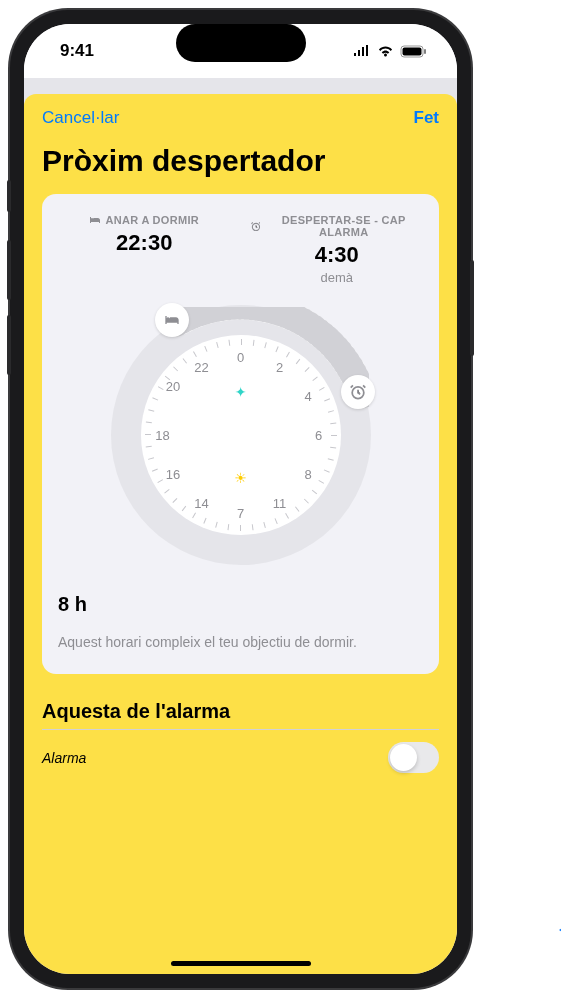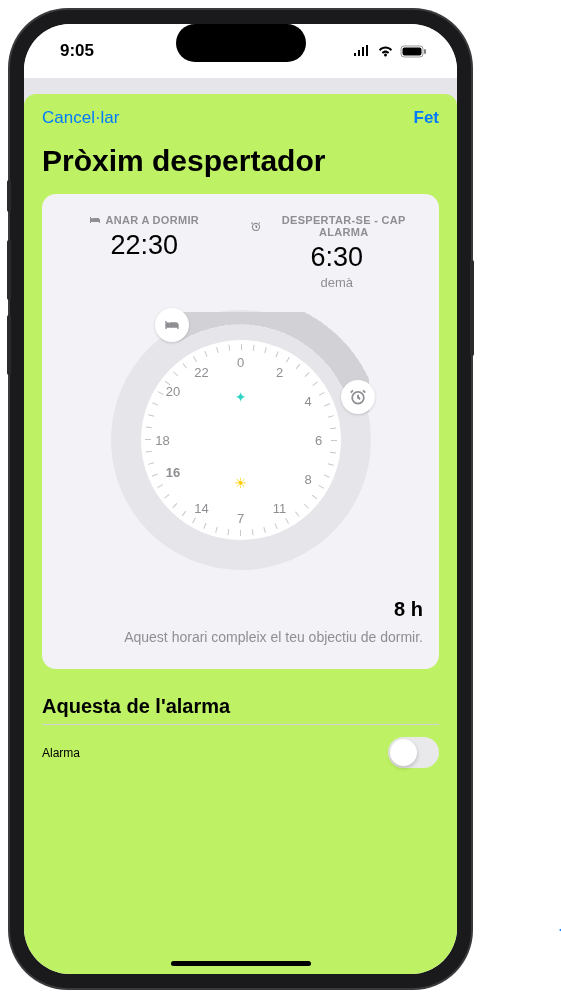--- a/index.html
+++ b/index.html
@@ -4,49 +4,49 @@
   <style>
     * { margin: 0; padding: 0; box-sizing: border-box; font-family: -apple-system, BlinkMacSystemFont, "Segoe UI", Helvetica, Arial, sans-serif; }
     body { background: #ffffff; display: flex; justify-content: flex-start; align-items: flex-start; padding: 10px; }
     .device-frame { width: 461px; height: 978px; background: #1a1a1c; border-radius: 58px; padding: 14px; position: relative; box-shadow: 0 0 0 2px #3a3a3c; }
     .screen { width: 100%; height: 100%; background: #f2f2f7; border-radius: 46px; overflow: hidden; position: relative; }
     .status-bar { height: 54px; display: flex; justify-content: space-between; align-items: center; padding: 0 30px 0 36px; background: #fff; }
     .status-time { font-size: 17px; font-weight: 600; color: #000; }
     .status-icons { display: flex; gap: 6px; align-items: center; }
     .notch { position: absolute; top: 14px; left: 50%; transform: translateX(-50%); width: 130px; height: 38px; background: #000; border-radius: 20px; z-index: 10; }
     .sheet-bg { position: absolute; top: 54px; left: 0; right: 0; height: 30px; background: #e5e5ea; }
-    .sheet { position: absolute; top: 70px; left: 0; right: 0; bottom: 0; background: #bef264; border-radius: 12px 12px 0 0; padding: 0 18px; overflow: hidden; }
+    .sheet { position: absolute; top: 70px; left: 0; right: 0; bottom: 0; background: #fde047; border-radius: 12px 12px 0 0; padding: 0 18px; overflow: hidden; }
     .nav-bar { display: flex; justify-content: space-between; align-items: center; padding: 14px 0 10px; }
     .nav-btn { font-size: 17px; color: #007aff; background: none; border: none; cursor: pointer; }
     .nav-btn.done { font-weight: 600; }
     .title { font-size: 30px; font-weight: 700; color: #000; padding: 6px 0 16px; }
     .card { background: #f2f2f7; border-radius: 14px; padding: 20px 16px 24px; }
     .times-row { display: flex; justify-content: space-around; gap: 20px; }
     .time-col { text-align: center; flex: 1; }
     .time-label { font-size: 11px; font-weight: 600; color: #8e8e93; letter-spacing: 0.3px; display: flex; align-items: center; justify-content: center; gap: 4px; }
-    .time-value { font-size: 27px; font-weight: 400; color: #000; margin-top: 4px; }
+    .time-value { font-size: 22px; font-weight: 700; color: #000; margin-top: 4px; }
     .time-sub { font-size: 13px; color: #8e8e93; margin-top: 2px; }
     .dial-wrap { display: flex; justify-content: center; margin-top: 20px; }
     .dial { width: 260px; height: 260px; position: relative; }
     .dial-outer { position: absolute; inset: 0; border-radius: 50%; background: #e5e5ea; }
     .dial-inner { position: absolute; inset: 30px; border-radius: 50%; background: #fff; display: flex; align-items: center; justify-content: center; }
     .dial-numbers { position: absolute; inset: 0; }
     .dial-num { position: absolute; font-size: 13px; font-weight: 500; color: #8e8e93; transform: translate(-50%, -50%); }
     .arc { position: absolute; inset: 2px; }
     .arc-handle { position: absolute; width: 34px; height: 34px; background: #fff; border-radius: 50%; display: flex; align-items: center; justify-content: center; box-shadow: 0 1px 3px rgba(0,0,0,0.15); }
     .arc-handle svg { width: 16px; height: 16px; }
     .tick { position: absolute; width: 1px; height: 6px; background: #c7c7cc; left: 50%; top: 4px; transform-origin: 0 96px; }
     .sparkle { position: absolute; top: 49px; left: 50%; transform: translateX(-50%); color: #30d5c8; font-size: 14px; }
     .sun { position: absolute; bottom: 49px; left: 50%; transform: translateX(-50%); color: #ffcc00; font-size: 14px; }
-    .summary { text-align: right; margin-top: 28px; }
+    .summary { text-align: left; margin-top: 28px; }
     .summary-hours { font-size: 20px; font-weight: 700; color: #000; }
-    .summary-text { font-size: 14px; color: #8e8e93; margin-top: 8px; }
+    .summary-text { font-size: 14px; color: #8e8e93; margin-top: 18px; }
     .section-h { font-size: 20px; font-weight: 700; color: #000; margin-top: 26px; margin-bottom: 6px; }
     .row { display: flex; justify-content: space-between; align-items: center; padding: 12px 0; border-top: 0.5px solid #d1d1d6; }
-    .row-label { font-size: 12px; color: #000; }
+    .row-label { font-size: 14px; color: #000; font-style: italic; }
     .toggle { width: 51px; height: 31px; background: #e9e9eb; border-radius: 16px; position: relative; cursor: pointer; }
     .toggle-knob { position: absolute; width: 27px; height: 27px; background: #fff; border-radius: 50%; top: 2px; left: 2px; box-shadow: 0 2px 4px rgba(0,0,0,0.2); }
     .home-ind { position: absolute; bottom: 8px; left: 50%; transform: translateX(-50%); width: 140px; height: 5px; background: #000; border-radius: 3px; }
     .callout-arrow { position: absolute; right: -68px; top: 910px; }
     .side-btn { position: absolute; background: #2a2a2c; border-radius: 2px; }
     .side-l1 { left: -3px; top: 170px; width: 4px; height: 32px; }
     .side-l2 { left: -3px; top: 230px; width: 4px; height: 60px; }
     .side-l3 { left: -3px; top: 305px; width: 4px; height: 60px; }
     .side-r { right: -3px; top: 250px; width: 4px; height: 96px; }
   </style>
@@ -54,21 +54,21 @@
 <body>
 
 <div class="device-frame">
   <div class="side-btn side-l1"></div>
   <div class="side-btn side-l2"></div>
   <div class="side-btn side-l3"></div>
   <div class="side-btn side-r"></div>
   <div class="notch"></div>
   <div class="screen">
     <div class="status-bar">
-      <div class="status-time">9:05</div>
+      <div class="status-time">9:41</div>
       <div class="status-icons">
         <svg width="18" height="12" viewBox="0 0 18 12">
             <path fill="#000" d="M1 8h2v3H1zm4-3h2v6H5zm4-3h2v9H9zm4-2h2v11h-2z"></path>
           </svg>
         <svg width="17" height="12" viewBox="0 0 17 12">
             <path fill="#000" d="M8.5 11.5c.8 0 1.5-.7 1.5-1.5s-.7-1.5-1.5-1.5S7 9.2 7 10s.7 1.5 1.5 1.5zm-3.8-4.2l1.4 1.4c.7-.6 1.5-1 2.4-1s1.7.4 2.4 1l1.4-1.4C10.9 6 9.7 5.5 8.5 5.5s-2.4.5-3.8 1.8zM1.9 4.5l1.4 1.4C5 4.2 6.7 3.5 8.5 3.5s3.5.7 5.2 2.4l1.4-1.4C13 2.2 10.8 1.5 8.5 1.5S4 2.2 1.9 4.5z"></path>
           </svg>
         <svg width="27" height="13" viewBox="0 0 27 13">
             <rect x="1" y="1" width="22" height="11" rx="3" fill="none" stroke="#000" stroke-width="1" opacity="0.4"></rect>
             <rect x="2.5" y="2.5" width="19" height="8" rx="2" fill="#000"></rect>
@@ -96,21 +96,21 @@
             <div class="time-value">22:30</div>
           </div>
           <div class="time-col">
             <div class="time-label">
               <svg width="11" height="11" viewBox="0 0 11 11">
                   <circle cx="5.5" cy="6" r="4" fill="none" stroke="#8e8e93" stroke-width="1.2"></circle>
                   <path stroke="#8e8e93" stroke-width="1.2" d="M2 1L0.5 2.5M9 1l1.5 1.5M5.5 4v2l1.5 1"></path>
                 </svg>
               <span>DESPERTAR-SE - CAP ALARMA</span>
             </div>
-            <div class="time-value">6:30</div>
+            <div class="time-value">4:30</div>
             <div class="time-sub">demà</div>
           </div>
         </div>
 
         <div class="dial-wrap">
           <div class="dial">
             <div class="dial-outer"></div>
             <svg class="arc" width="256" height="256" viewBox="0 0 256 256">
               <path d="M 63.23 15.83 A 128 128 0 0 1 249.11 87.49" fill="none" stroke="#fff" stroke-width="28" stroke-linecap="round"></path>
               <path d="M 63.23 15.83 A 128 128 0 0 1 249.11 87.49" fill="none" stroke="#d1d1d6" stroke-width="28" stroke-linecap="round" stroke-dasharray="1 5"></path>
@@ -129,21 +129,21 @@
             <div class="dial-inner">
               <div class="dial-numbers" id="dial-numbers">
                   <div class="dial-num" style="left: 100px; top: 22px;">0</div>
                   <div class="dial-num" style="left: 139px; top: 32.45px;">2</div>
                   <div class="dial-num" style="left: 167.55px; top: 61px;">4</div>
                   <div class="dial-num" style="left: 178px; top: 100px;">6</div>
                   <div class="dial-num" style="left: 167.55px; top: 139px;">8</div>
                   <div class="dial-num" style="left: 139px; top: 167.55px;">11</div>
                   <div class="dial-num" style="left: 100px; top: 178px;">7</div>
                   <div class="dial-num" style="left: 61px; top: 167.55px;">14</div>
-                  <div class="dial-num" style="left: 32.45px; top: 132px; font-weight: bold;">16</div>
+                  <div class="dial-num" style="left: 32.45px; top: 139px;">16</div>
                   <div class="dial-num" style="left: 22px; top: 100px;">18</div>
                   <div class="dial-num" style="left: 32.45px; top: 51px;">20</div>
                   <div class="dial-num" style="left: 61px; top: 32.45px;">22</div>
                   <div class="tick" style="transform: rotate(0deg);"></div>
                   <div class="tick" style="transform: rotate(7.5deg);"></div>
                   <div class="tick" style="transform: rotate(15deg);"></div>
                   <div class="tick" style="transform: rotate(22.5deg);"></div>
                   <div class="tick" style="transform: rotate(30deg);"></div>
                   <div class="tick" style="transform: rotate(37.5deg);"></div>
                   <div class="tick" style="transform: rotate(45deg);"></div>

